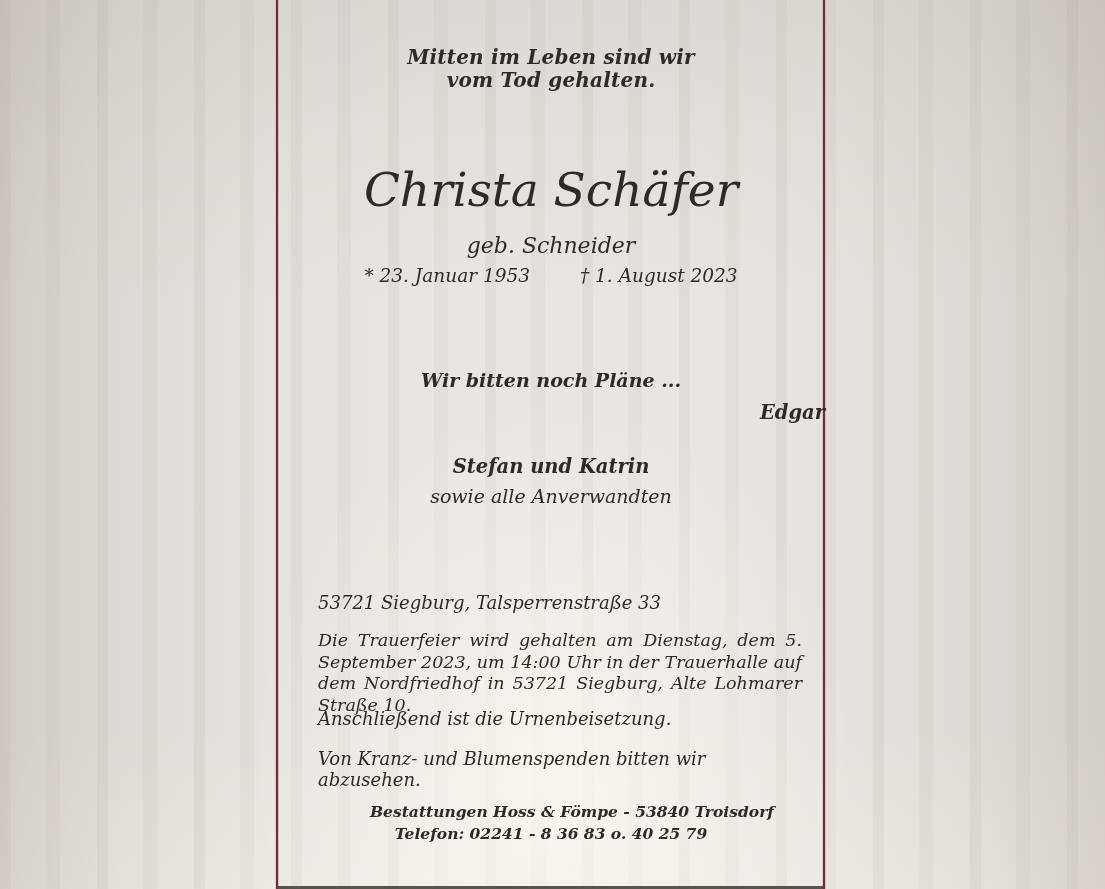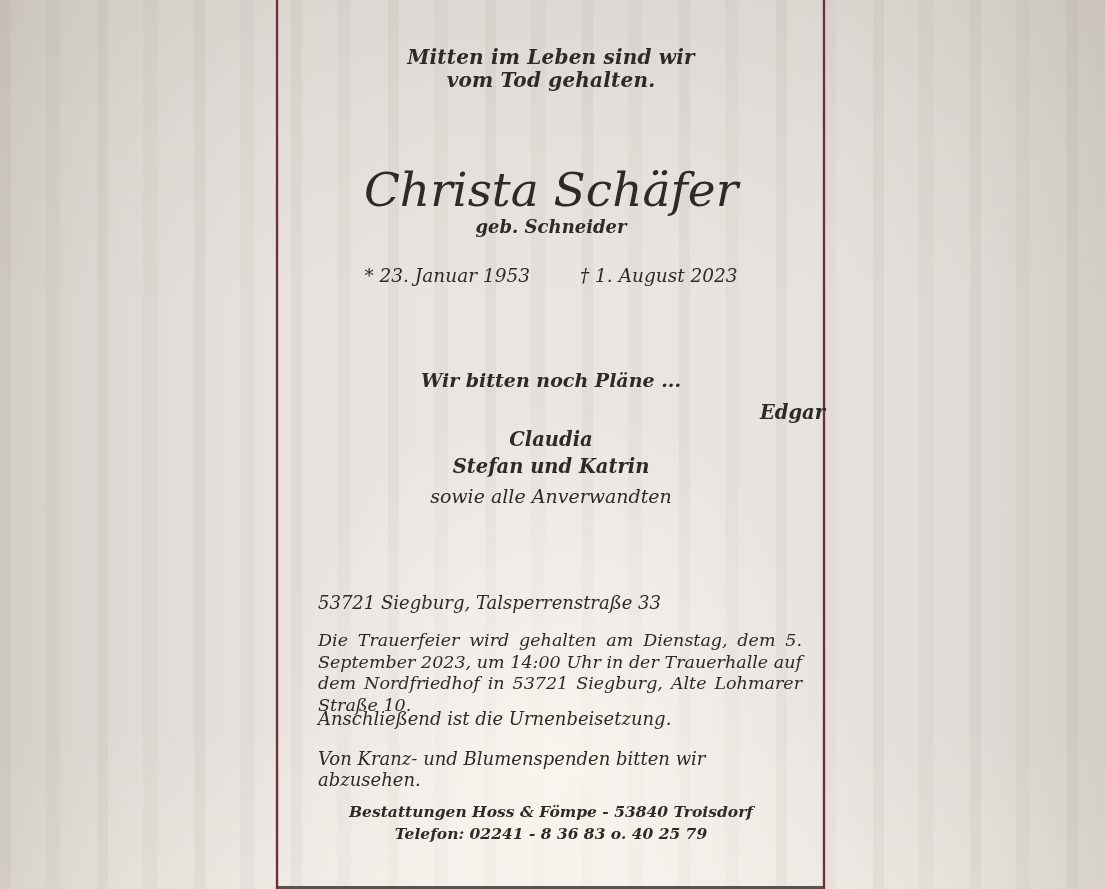--- a/index.html
+++ b/index.html
@@ -23,32 +23,32 @@
   }
   .rule{position:absolute;top:0;bottom:0;width:2px;background:#6e2f38;
         box-shadow:1px 0 0 rgba(197,146,148,0.45), -1px 0 0 rgba(197,146,148,0.35);}
   .rule-left{left:276px;}
   .rule-right{left:823px;}
   .bottom-rule{position:absolute;left:278px;width:545px;bottom:0;height:3px;background:#3d3834;opacity:.85;}
   .centered{position:absolute;left:277px;width:548px;text-align:center;font-style:italic;}
   .leftcol{position:absolute;left:318px;width:484px;text-align:left;font-style:italic;}
   .epigraph{top:46px;font-size:20px;line-height:23px;font-weight:bold;letter-spacing:.2px;}
   .deceased{top:164px;font-size:47px;line-height:52px;font-weight:normal;}
-  .maiden{top:216px;font-size:18px;font-weight:bold;}
+  .maiden{top:233px;font-size:22px;font-weight:normal;}
   .dates{top:265px;font-size:18.5px;}
   .dates .gap{display:inline-block;width:50px;}
   .intro{top:369px;font-size:19px;font-weight:bold;}
   .mourner{font-size:19.5px;font-weight:bold;}
   .m1{top:401px;text-align:right;} .m2{top:428px;} .m3{top:455px;}
   .suffix{top:485px;font-size:19px;}
   .address{top:592px;font-size:18px;}
   .service{top:630px;font-size:17.5px;line-height:21.5px;text-align:justify;}
   .burial{top:708px;font-size:18px;}
   .flowers{top:748px;font-size:18px;}
-  .fh-name{top:802px;font-size:15.5px;font-weight:bold;}
+  .fh-name{top:802px;font-size:15.5px;font-weight:bold;padding-left:21px;}
   .fh-phone{top:824px;font-size:15.5px;font-weight:bold;}
 </style>
 </head>
 <body>
 
 <div class="page">
 
   <div class="rule rule-left"></div>
   <div class="rule rule-right"></div>
   <div class="bottom-rule"></div>
@@ -62,21 +62,20 @@
 
   <div class="centered maiden">geb. Schneider</div>
 
   <div class="centered dates">
     <span>* 23. Januar 1953</span><span class="gap"></span><span>† 1. August 2023</span>
   </div>
 
   <div class="centered intro">Wir bitten noch Pläne ...</div>
 
   <div class="centered mourner m1">Edgar</div>
-  <div class="centered mourner m2">Claudia</div>
   <div class="centered mourner m3">Stefan und Katrin</div>
 
   <div class="centered suffix">sowie alle Anverwandten</div>
 
   <div class="leftcol address">53721 Siegburg, Talsperrenstraße 33</div>
 
   <div class="leftcol service">Die Trauerfeier wird gehalten am Dienstag, dem 5. September 2023, um 14:00 Uhr in der Trauerhalle auf dem Nordfriedhof in 53721 Siegburg, Alte Lohmarer Straße 10.</div>
 
   <div class="leftcol burial">Anschließend ist die Urnenbeisetzung.</div>
 

